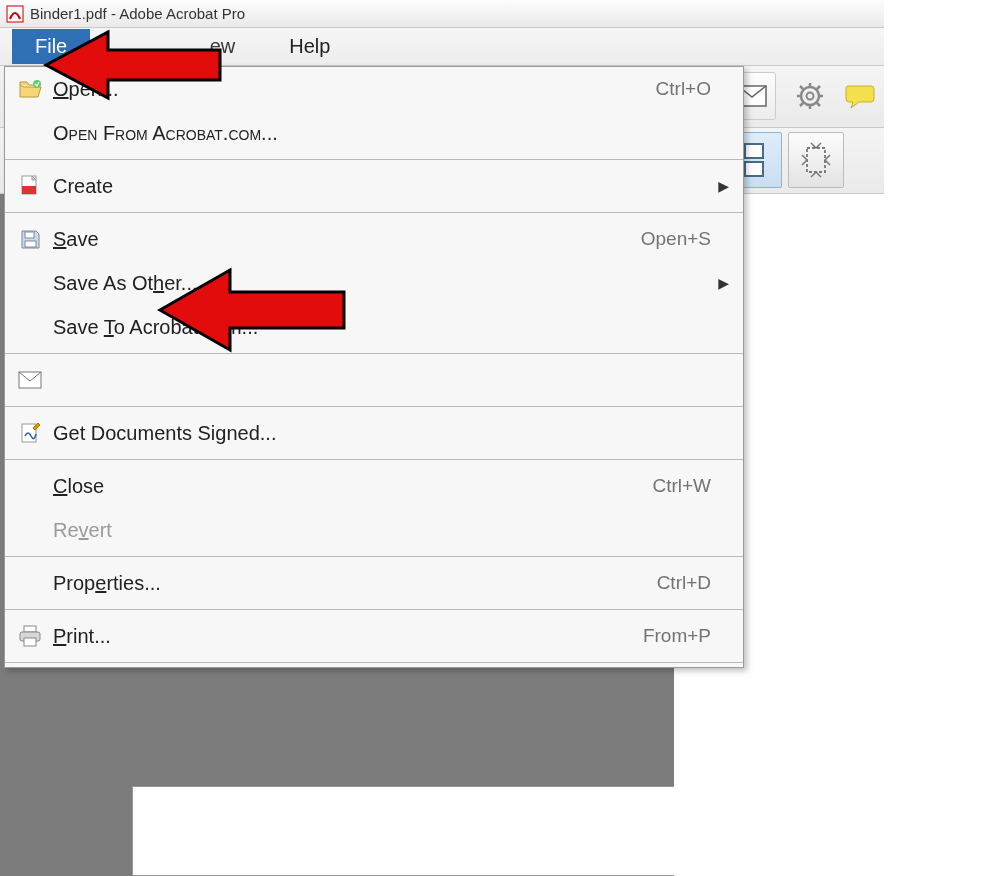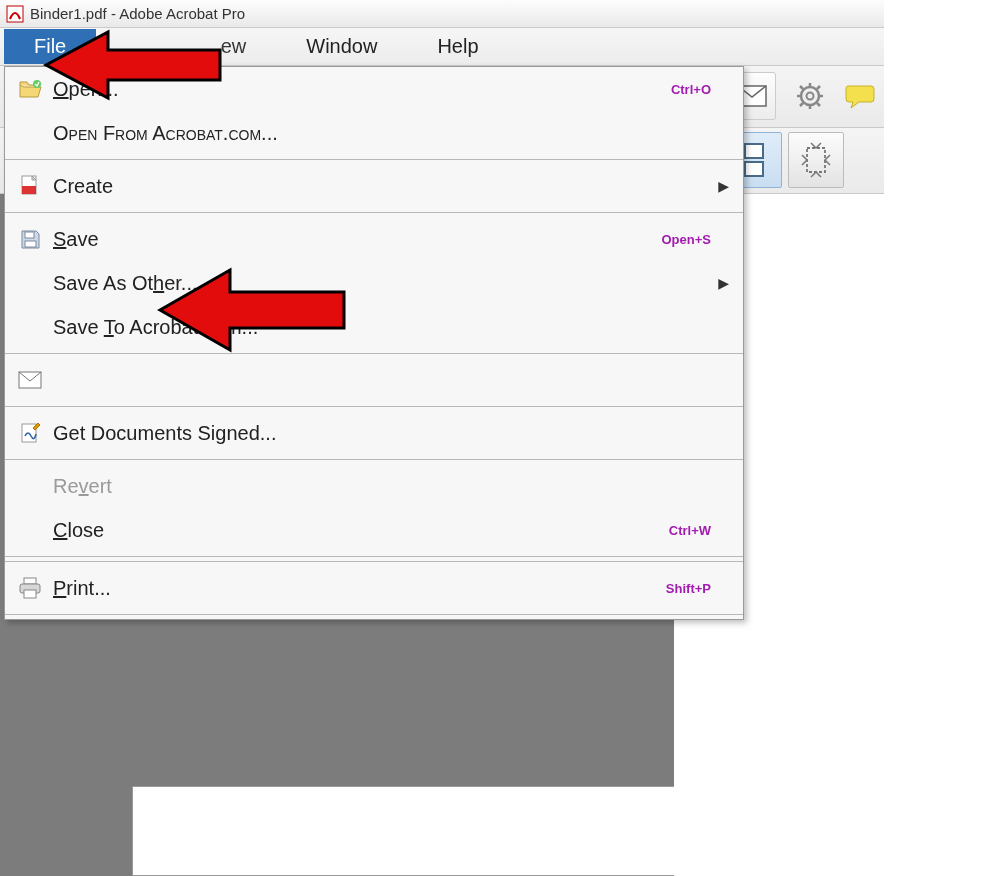--- a/index.html
+++ b/index.html
@@ -16,21 +16,21 @@
 .titlebar .app-icon { width: 18px; height: 18px; margin-right: 6px; }
 
 .menubar {
   height: 38px;
   background: linear-gradient(#f6f6f6, #ececec);
   border-bottom: 1px solid #c9c9c9;
   display: flex; align-items: center; padding: 0 4px;
   font-size: 20px; color: #222;
 }
 .menubar .menu-item {
-  padding: 6px 30px; cursor: pointer;
+  padding: 6px 23px; cursor: pointer; margin-left: 8px;
 }
 .menubar .menu-item.active {
   background: #2f6fb5; color: #fff;
 }
 
 .toolbar-strip {
   height: 62px;
   background: linear-gradient(#f4f4f4, #eaeaea);
   border-bottom: 1px solid #c9c9c9;
   position: relative;
@@ -84,21 +84,21 @@
   z-index: 100;
 }
 .dropdown .row {
   display: flex; align-items: center;
   height: 44px; padding: 0 14px 0 8px;
   cursor: pointer;
 }
 .dropdown .row.disabled { color: #9a9a9a; cursor: default; }
 .dropdown .icon-cell { width: 34px; display:flex; align-items:center; justify-content:center; }
 .dropdown .label { flex: 1; padding-left: 6px; }
-.dropdown .shortcut { color: #a21caf; font-size: 13px; font-weight: bold; }
+.dropdown .shortcut { color: #737373; font-size: 19px; }
 .dropdown .arrow-cell { width: 18px; text-align: right; font-size: 14px; color:#333; }
 .dropdown .sep { height: 1px; background: #b8b8b8; margin: 4px 0; }
 .u { text-decoration: underline; }
 
 .big-arrow {
   position: absolute; z-index: 200; pointer-events: none;
 }
 .big-arrow svg { display:block; }
 
 </style>
@@ -114,21 +114,20 @@
           <path d="M4 14 Q9 2 14 14" stroke="#c00" stroke-width="2.2" fill="none"></path>
         </svg>
     </span>
     <span>Binder1.pdf - Adobe Acrobat Pro</span>
   </div>
 
   <div class="menubar">
     <div class="menu-item active">File</div>
     <div class="menu-item" style="visibility:hidden">Edit</div>
     <div class="menu-item"><span style="opacity:.9">ew</span></div>
-    <div class="menu-item">Window</div>
     <div class="menu-item">Help</div>
   </div>
 
   <div class="toolbar-strip">
     <div class="toolbar-right">
       <div class="tool-btn flat" style="width:22px">
         <svg width="14" height="40" viewBox="0 0 14 40">
             <path d="M2 10 L12 10 M2 16 L12 16" stroke="#777" stroke-width="2"></path>
             <path d="M3 28 L7 33 L11 28 Z" fill="#777"></path>
           </svg>
@@ -271,48 +270,54 @@
             <path d="M6 14 Q9 8 12 14 T17 12" stroke="#36a" stroke-width="1.6" fill="none"></path>
             <path d="M14 6 L19 1 L21 3 L16 8 Z" fill="#d90" stroke="#a70"></path>
           </svg>
       </span>
       <span class="label">Get Documents Signed...</span>
       <span class="arrow-cell"></span>
     </div>
 
     <div class="sep"></div>
 
-    <div class="row disabled">
-      <span class="icon-cell"></span>
-      <span class="label">Re<span class="u">v</span>ert</span>
-      <span class="arrow-cell"></span>
-    </div>
-
     <div class="row">
       <span class="icon-cell"></span>
       <span class="label"><span class="u">C</span>lose</span>
       <span class="shortcut">Ctrl+W</span>
       <span class="arrow-cell"></span>
     </div>
 
-    <div class="sep"></div>
-
+    <div class="row disabled">
+      <span class="icon-cell"></span>
+      <span class="label">Re<span class="u">v</span>ert</span>
+      <span class="arrow-cell"></span>
+    </div>
+
+    <div class="sep"></div>
+
+    <div class="row">
+      <span class="icon-cell"></span>
+      <span class="label">Prop<span class="u">e</span>rties...</span>
+      <span class="shortcut">Ctrl+D</span>
+      <span class="arrow-cell"></span>
+    </div>
 
     <div class="sep"></div>
 
     <div class="row">
       <span class="icon-cell">
         <svg width="24" height="22" viewBox="0 0 24 22">
             <rect x="6" y="1" width="12" height="6" fill="#fff" stroke="#888"></rect>
             <rect x="2" y="7" width="20" height="9" rx="2" fill="#d7d7d7" stroke="#888"></rect>
             <rect x="6" y="13" width="12" height="8" fill="#fff" stroke="#888"></rect>
           </svg>
       </span>
       <span class="label"><span class="u">P</span>rint...</span>
-      <span class="shortcut">Shift+P</span>
+      <span class="shortcut">From+P</span>
       <span class="arrow-cell"></span>
     </div>
 
     <div class="sep"></div>
 
 
   </div>
 
   <div class="big-arrow" style="left:38px; top:22px;">
     <svg width="190" height="86" viewBox="0 0 190 86">

